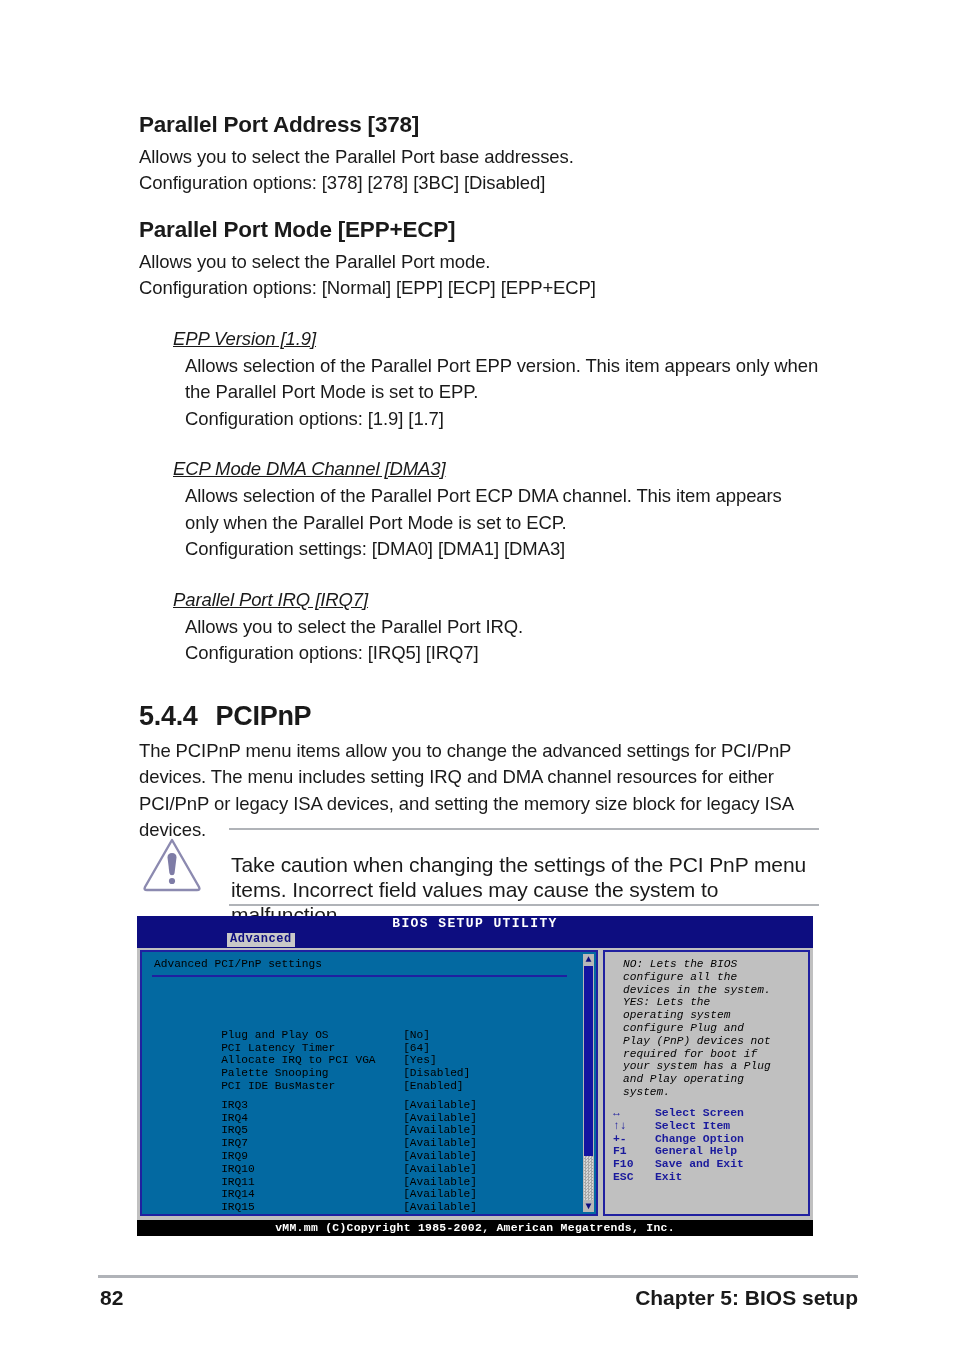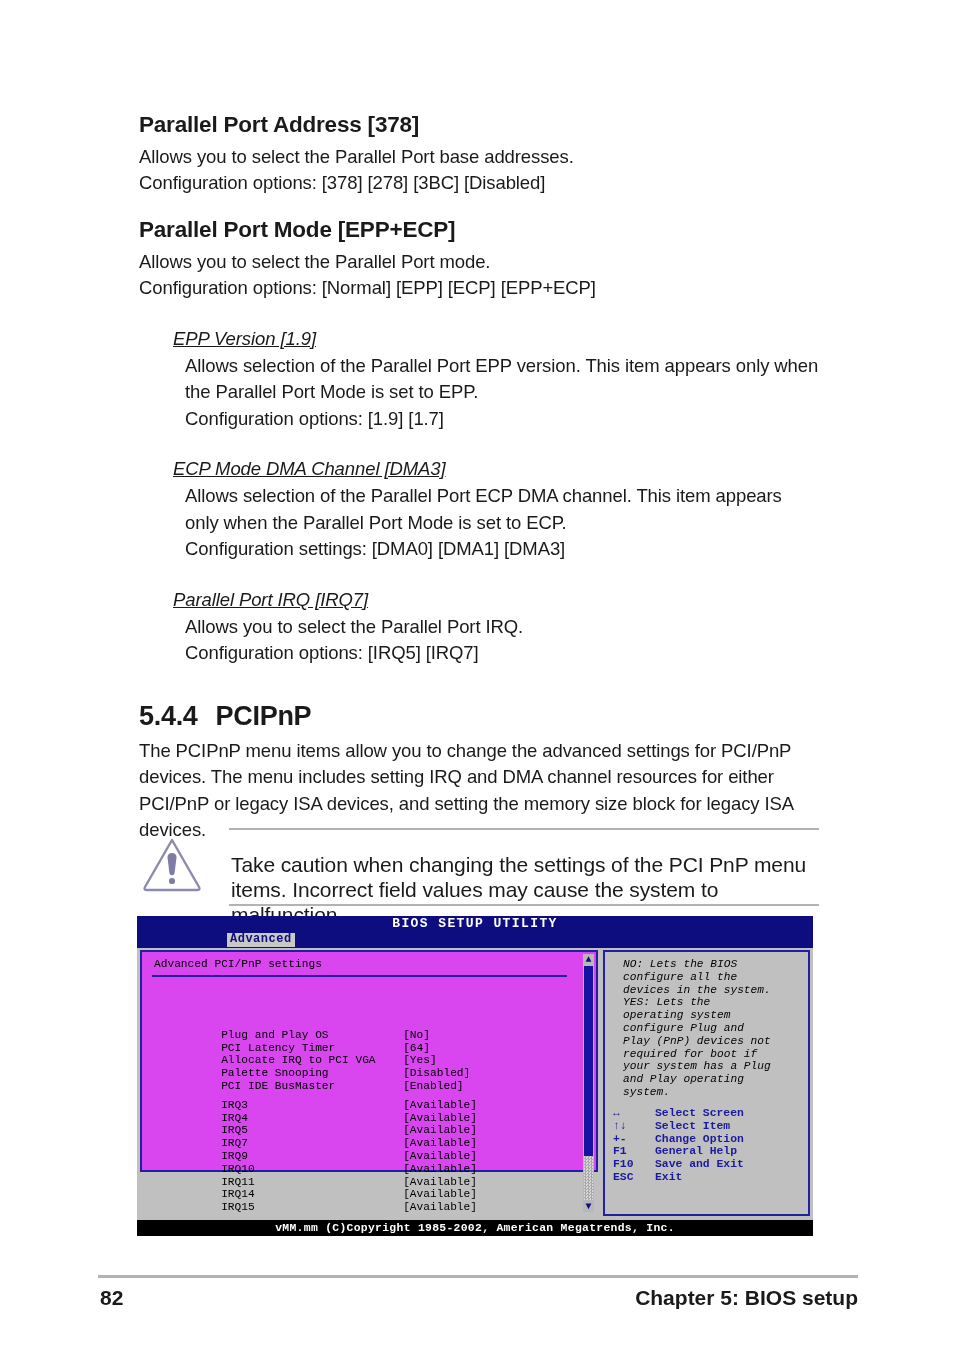--- a/index.html
+++ b/index.html
@@ -155,23 +155,23 @@
     font-size: 12px;
     padding: 0px 3px 1px 3px;
     letter-spacing: 0.5px;
   }
 
   .bios-main {
     position: absolute;
     left: 3px;
     top: 34px;
     width: 458px;
-    height: 222px;
+    height: 266px;
     border: 2px solid #2020a0;
-    background: #d946ef;
+    background: #0369a1;
     box-sizing: border-box;
   }
   .bios-help {
     position: absolute;
     left: 466px;
     top: 34px;
     width: 207px;
     height: 266px;
     border: 2px solid #2020a0;
     background: #c0c0c0;

